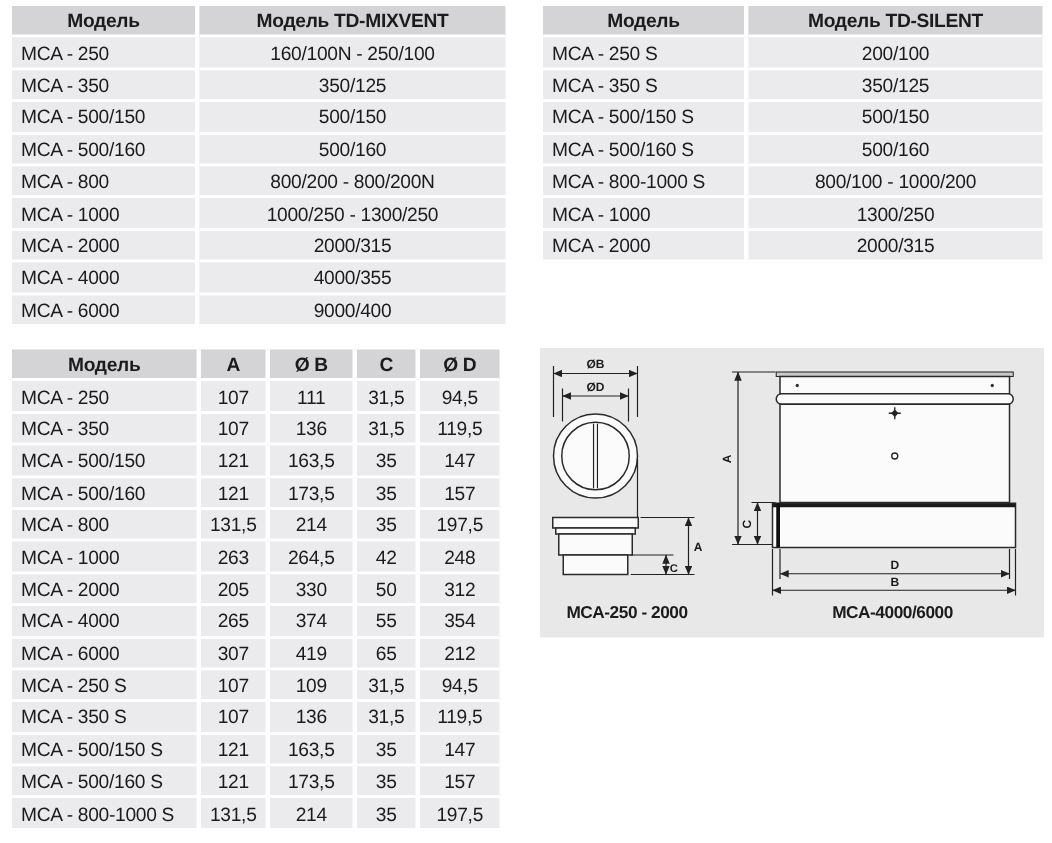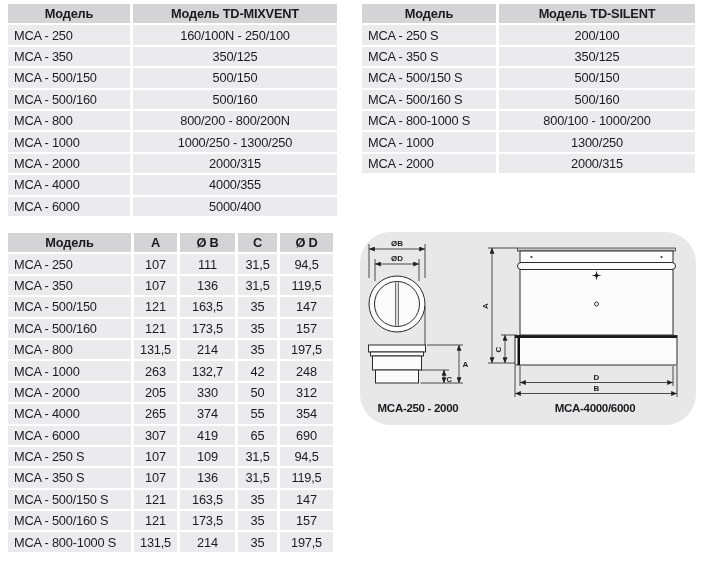--- a/index.html
+++ b/index.html
@@ -37,21 +37,21 @@
 
   #table-dims { left: 8px; top: 233px; width: 325px; }
   #table-dims th:nth-child(1) { width: 126px; }
   #table-dims th:nth-child(2) { width: 46px; }
   #table-dims th:nth-child(3) { width: 58px; }
   #table-dims th:nth-child(4) { width: 42px; }
 
   
   #diagram-panel {
     position: absolute; left: 360px; top: 232px;
-    width: 336px; height: 193px; background: #e8e8e9; border-radius: 31px;
+    width: 336px; height: 193px; background: #e8e8e9;
   }
   .dln  { stroke: #222; stroke-width: 0.8; fill: none; }
   .dim  { stroke: #222; stroke-width: 0.8; fill: none; }
   .shape { fill: #fbfbfc; stroke: #2a2a2a; stroke-width: 1; }
   .thick { stroke: #1a1a1a; stroke-width: 2.2; fill: none; }
   .dimtext {
     font-family: "Liberation Sans", sans-serif;
     font-size: 8px; font-weight: bold; fill: #1b1b1d;
   }
   .dlabel {
@@ -100,21 +100,21 @@
         <tr>
           <td>MCA - 2000</td>
           <td>2000/315</td>
         </tr>
         <tr>
           <td>MCA - 4000</td>
           <td>4000/355</td>
         </tr>
         <tr>
           <td>MCA - 6000</td>
-          <td>5000/400</td>
+          <td>9000/400</td>
         </tr>
       </tbody>
     </table>
 
   <table class="spec" id="table-silent">
       <thead>
         <tr>
           <th>Модель</th>
           <th>Модель TD-SILENT</th>
         </tr>
@@ -193,21 +193,21 @@
         <tr>
           <td>MCA - 800</td>
           <td>131,5</td>
           <td>214</td>
           <td>35</td>
           <td>197,5</td>
         </tr>
         <tr>
           <td>MCA - 1000</td>
           <td>263</td>
-          <td>132,7</td>
+          <td>264,5</td>
           <td>42</td>
           <td>248</td>
         </tr>
         <tr>
           <td>MCA - 2000</td>
           <td>205</td>
           <td>330</td>
           <td>50</td>
           <td>312</td>
         </tr>
@@ -216,21 +216,21 @@
           <td>265</td>
           <td>374</td>
           <td>55</td>
           <td>354</td>
         </tr>
         <tr>
           <td>MCA - 6000</td>
           <td>307</td>
           <td>419</td>
           <td>65</td>
-          <td>690</td>
+          <td>212</td>
         </tr>
         <tr>
           <td>MCA - 250 S</td>
           <td>107</td>
           <td>109</td>
           <td>31,5</td>
           <td>94,5</td>
         </tr>
         <tr>
           <td>MCA - 350 S</td>

